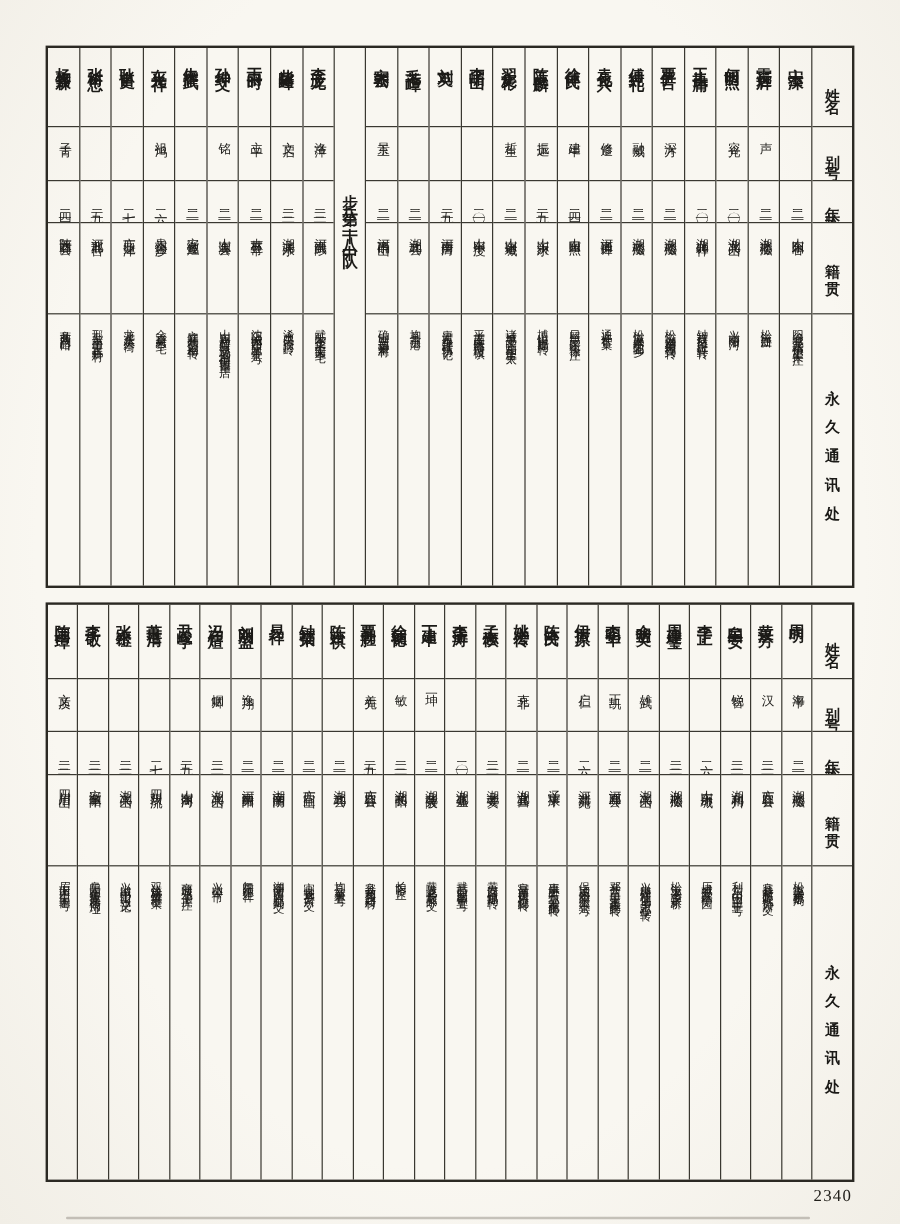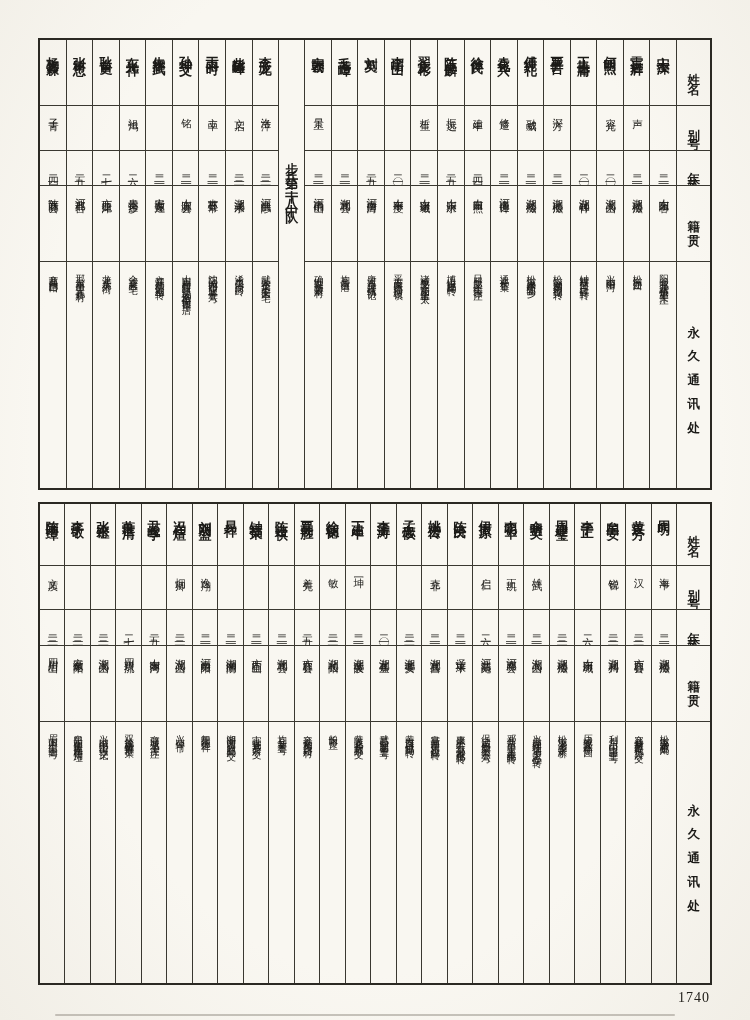--- a/index.html
+++ b/index.html
@@ -928,15 +928,15 @@
           <span class="vtext">二三</span>
         </div>
         <div class="cell cell-origin">
           <span class="vtext">四川眉山</span>
         </div>
         <div class="cell cell-addr">
           <span class="vtext">眉山下西街三十四号</span>
         </div>
       </div>
     </div>
-  <div class="page-number">1740</div>
+  <div class="page-number">2340</div>
   <div class="scan-line"></div>
 </div>
 
 </body></html>

